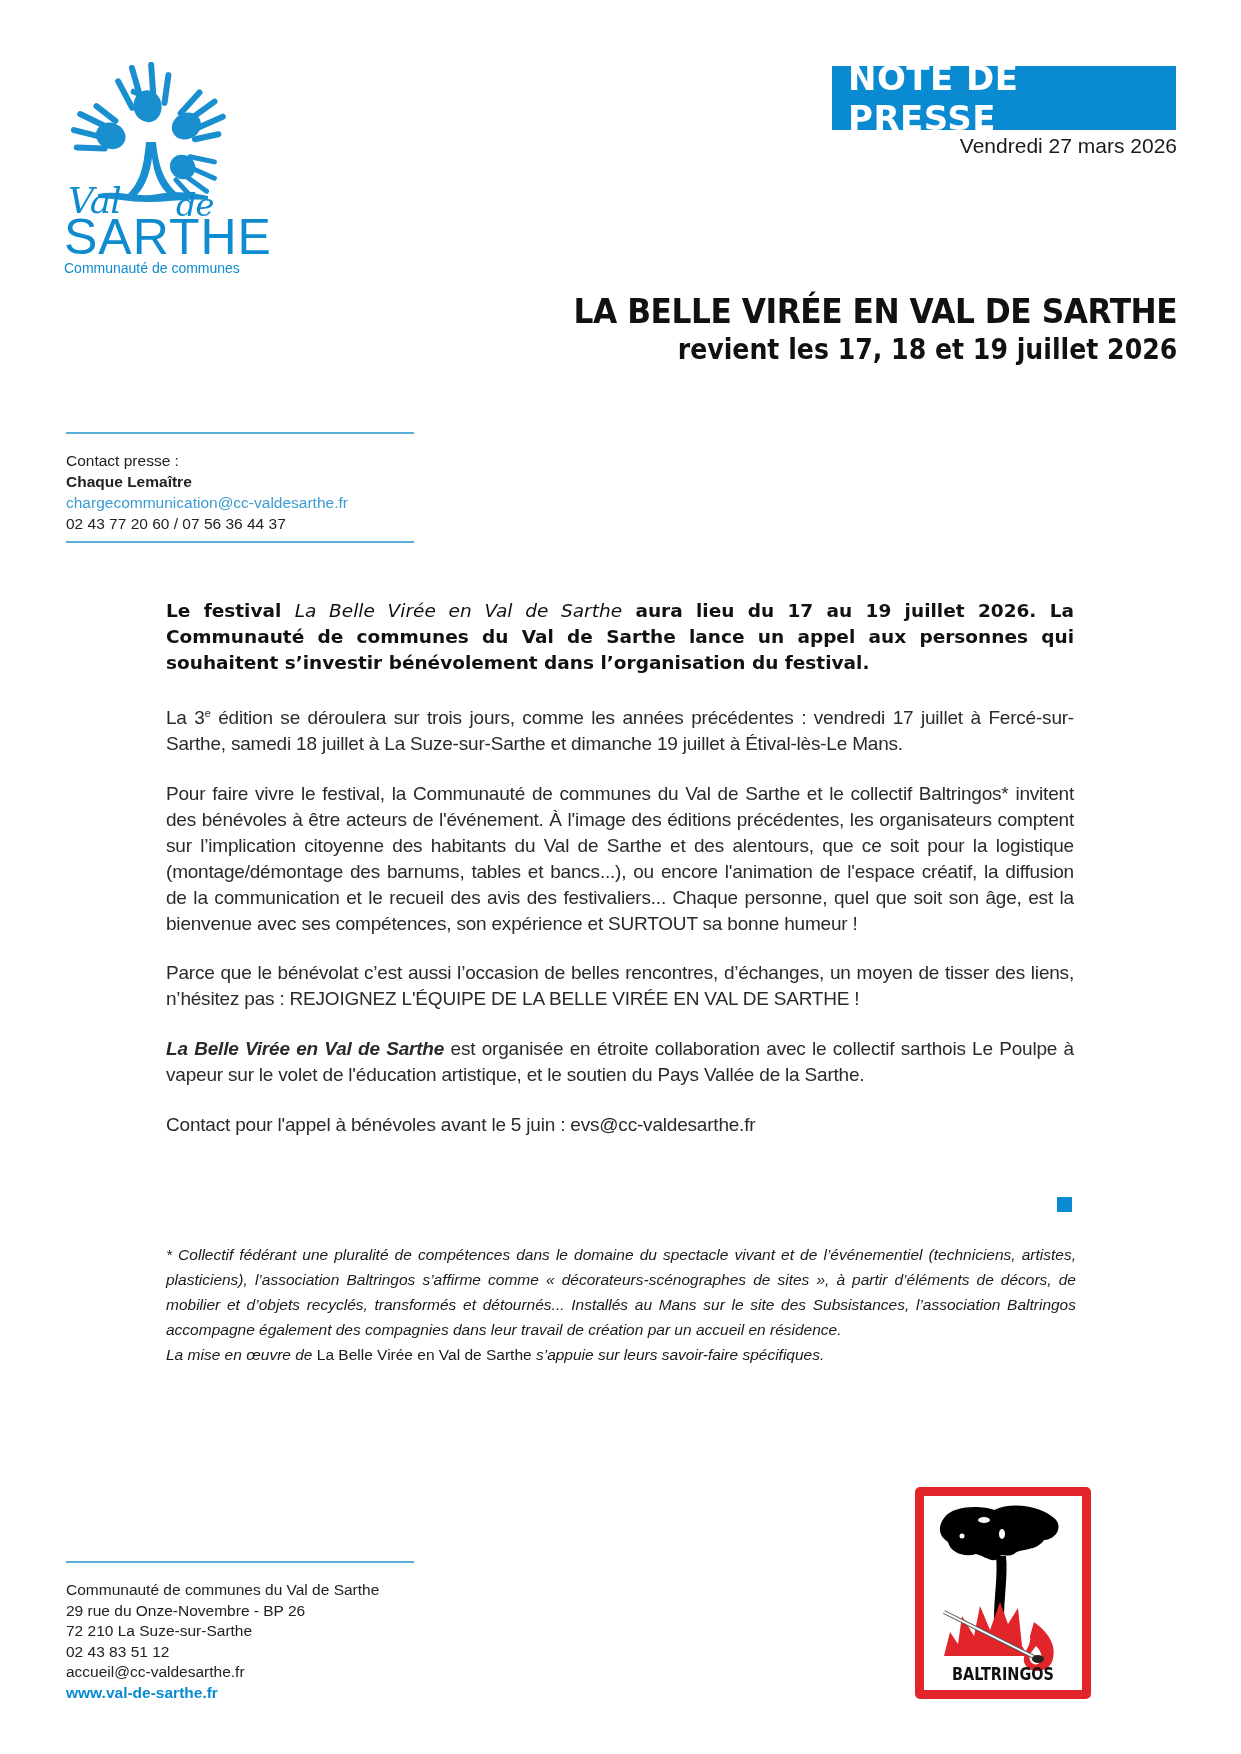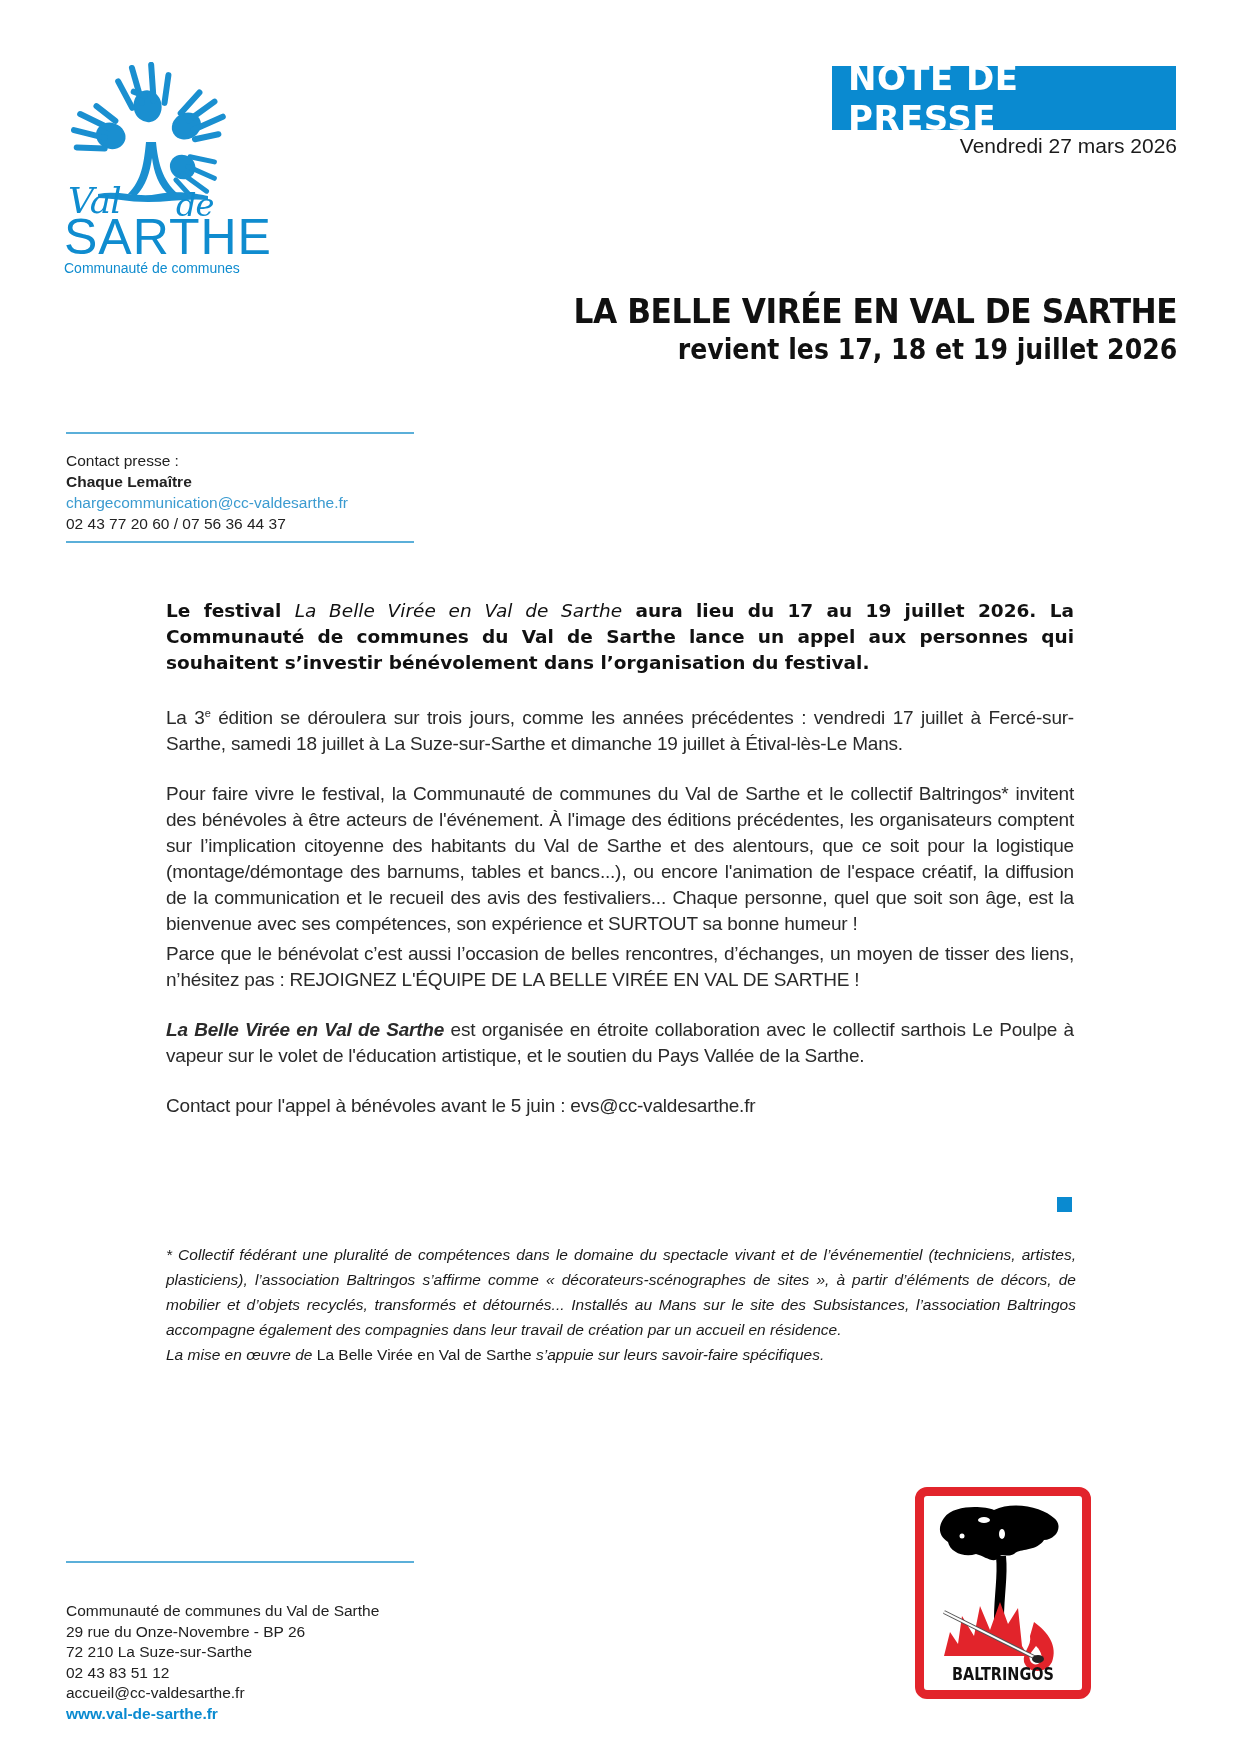--- a/index.html
+++ b/index.html
@@ -22,33 +22,33 @@
 
   .rule { position: absolute; left: 66px; width: 348px; height: 2px; background: #5bafd9; }
   .contact { position: absolute; left: 66px; top: 450px; font-size: 15.5px; line-height: 21px; color: #222; }
   .contact .name { font-weight: bold; }
   .contact .email { color: #3b9bd0; }
 
   .body { position: absolute; left: 166px; top: 598px; width: 908px; font-size: 19.5px; color: #2a2a2a; line-height: 26px; }
   .lead { font-family: "DejaVu Sans", sans-serif; font-weight: bold; font-size: 18.5px; line-height: 26px; color: #111; text-align: justify; }
   .lead em { font-weight: normal; font-style: italic; }
   .para { margin-top: 24px; text-align: justify; font-family: "Liberation Sans", sans-serif; font-size: 19px; letter-spacing: -0.2px; }
-  .para.tight { margin-top: 4px; }
+  .para.tight { margin-top: 23px; }
   .para em { font-weight: bold; font-style: italic; }
   sup { font-size: 11px; }
 
   .square { position: absolute; left: 1057px; top: 1197px; width: 15px; height: 15px; background: #0a8ad0; }
 
   .footnote { position: absolute; left: 166px; top: 1242px; width: 910px; font-style: italic; font-size: 15.5px; line-height: 25px; color: #1a1a1a; text-align: justify; }
   .footnote .upright { font-style: normal; }
 
-  .address { position: absolute; left: 66px; top: 1580px; font-size: 15.5px; line-height: 20.5px; color: #222; margin-top: 21px; }
+  .address { position: absolute; left: 66px; top: 1580px; font-size: 15.5px; line-height: 20.5px; color: #222; }
   .address .web { color: #0a8ad0; font-weight: bold; }
 
-  .baltringos { position: absolute; left: 915px; top: 1487px; width: 176px; height: 212px; border: 9px solid #e2242b; border-radius: 12px; background: #fff; }
+  .baltringos { position: absolute; left: 915px; top: 1487px; width: 176px; height: 212px; border: 9px solid #e2242b; border-radius: 5px; background: #fff; }
   .baltringos svg { position: absolute; left: 0; top: 0; }
   .balt-label { position: absolute; left: 0; right: 0; bottom: 6px; text-align: center; font-family: "DejaVu Sans", sans-serif; font-weight: bold; font-size: 17px; color: #111; transform: scaleX(0.85); }
 </style>
 </head>
 <body>
 
 <div class="logo">
   <svg width="180" height="150" viewBox="0 0 180 150">
     <g fill="#1a8fd0">
 

